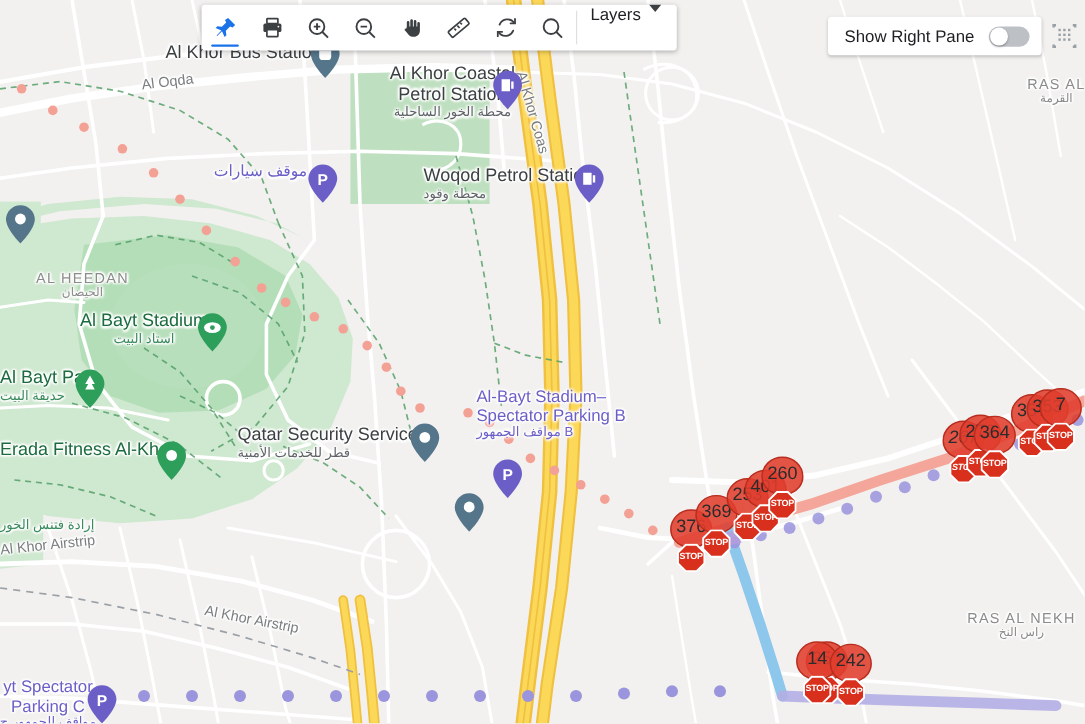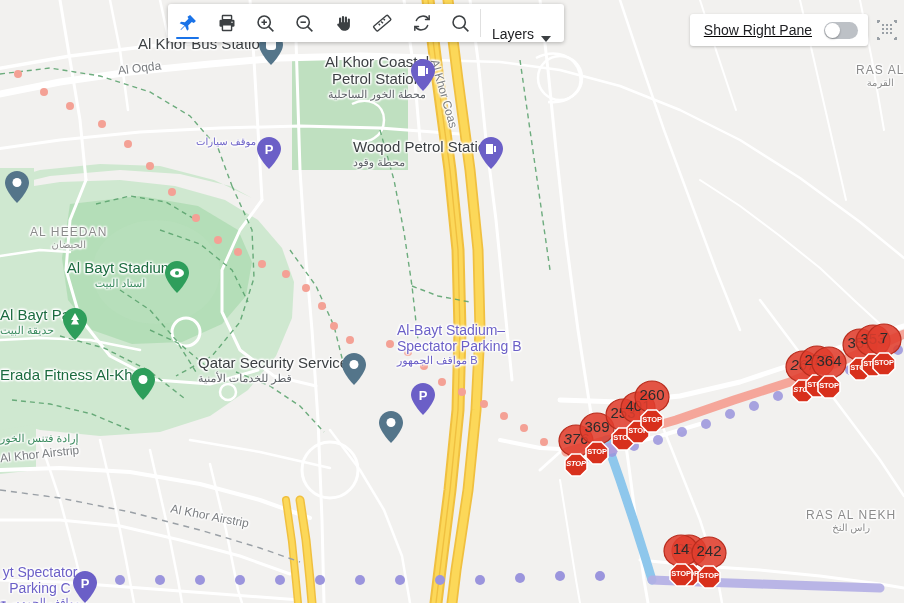--- a/index.html
+++ b/index.html
@@ -50,28 +50,28 @@
   
   #toolbar { position:absolute; left:168px; top:4px; height:38px; background:#fff;
              border-radius:3px; box-shadow:0 1px 4px rgba(0,0,0,.28);
              display:flex; align-items:stretch; }
   .tbtn { width:39px; display:flex; align-items:center; justify-content:center;
           cursor:pointer; position:relative; }
   .tbtn.active::after { content:""; position:absolute; left:8px; right:8px; bottom:3px;
                         height:2px; background:#1a73e8; border-radius:2px; }
   .tbtn svg { display:block; }
   .tbsep { width:1px; background:#e0e0e0; margin:5px 0; }
-  #layers-btn { display:flex; align-items:flex-end; gap:7px; padding:0 13px 0 11px; cursor:pointer; }
+  #layers-btn { display:flex; align-items:flex-start; gap:7px; padding:0 13px 0 11px; cursor:pointer; }
   #layers-btn .lab { font-size:14px; color:#202124; }
   #layers-btn .car { width:0;height:0;border-left:5px solid transparent;border-right:5px solid transparent;border-top:6px solid #3c4043; }
 
   
   #rightpane { position:absolute; right:36px; top:14px; height:32px; background:#fff;
                border-radius:3px; box-shadow:0 1px 3px rgba(0,0,0,.22);
-               display:flex; align-items:center; padding:0 10px 0 14px; gap:12px;text-decoration:underline; }
+               display:flex; align-items:center; padding:0 10px 0 14px; gap:12px; }
   #rightpane .lab { font-size:14px; color:#202124; white-space:nowrap; }
   .switch { width:34px; height:17px; border-radius:9px; background:#bdc1c6; position:relative; cursor:pointer; }
   .switch .knob { position:absolute; left:1px; top:1px; width:15px; height:15px;
                   border-radius:50%; background:#fff; box-shadow:0 1px 2px rgba(0,0,0,.3); }
   #apps-btn { position:absolute; right:4px; top:17px; width:26px; height:26px; cursor:pointer; }
 </style>
 </head>
 <body>
 
 <div id="app">
@@ -296,21 +296,21 @@
     </div>
     <div class="pin" style="left:478px; top:136px;">
       <svg viewBox="0 0 26 34">
           <path d="M13 1C6.4 1 1 6.3 1 12.8C1 21 13 33 13 33S25 21 25 12.8C25 6.3 19.6 1 13 1Z" fill="#6b5fc7"></path>
           <path d="M8 8h7v10H8z" fill="#fff"></path>
           <path d="M16 10h2v6h-2z" fill="#fff"></path>
         </svg>
     </div>
 
     <div class="lbl purple right" style="left:60px; top:136px; width:196px; font-size:14px;">
-      <span class="ar" style="font-size:10px;">موقف سيارات</span>
+      <span class="ar" style="font-size:13px;">موقف سيارات</span>
     </div>
     <div class="pin" style="left:256px; top:136px;">
       <svg viewBox="0 0 26 34">
           <path d="M13 1C6.4 1 1 6.3 1 12.8C1 21 13 33 13 33S25 21 25 12.8C25 6.3 19.6 1 13 1Z" fill="#6b5fc7"></path>
           <text x="13" y="18" text-anchor="middle" font-size="13" font-family="Liberation Sans, sans-serif" font-weight="bold" fill="#fff">P</text>
         </svg>
     </div>
 
     <div class="lbl green center" style="left:60px; top:260px; width:120px; font-size:15px;">
       <span class="en">Al Bayt Stadium</span>
@@ -389,21 +389,21 @@
     </div>
 
     <div class="pin" style="left:4px; top:170px;">
       <svg viewBox="0 0 26 34">
           <path d="M13 1C6.4 1 1 6.3 1 12.8C1 21 13 33 13 33S25 21 25 12.8C25 6.3 19.6 1 13 1Z" fill="#54758a"></path>
           <circle cx="13" cy="12.5" r="4.5" fill="#fff"></circle>
         </svg>
     </div>
 
     <div id="stop-markers">
-        <div class="stopmk" style="left: 556px; top: 423px; z-index: 100; font-style: italic;">
+        <div class="stopmk" style="left: 556px; top: 423px; z-index: 100;">
           <svg class="balloon" viewBox="0 0 40 46">
             <path d="M20 2C10.6 2 3 9.2 3 18.2c0 6.3 4.2 11.6 10 13.8l4 10a3.4 3.4 0 0 0 6 0l4-10c5.8-2.2 10-7.5 10-13.8C37 9.2 29.4 2 20 2Z" fill="#e03e2d" fill-opacity="0.88" stroke="#b82d1e" stroke-width="1.2"></path>
           </svg>
           <div class="num">376</div>
           <svg class="octa" viewBox="0 0 24 24">
             <polygon points="7.5,1 16.5,1 23,7.5 23,16.5 16.5,23 7.5,23 1,16.5 1,7.5" fill="#d8301c" stroke="#fff" stroke-width="1.6"></polygon>
           </svg>
           <div class="octa">
             <div class="txt">STOP</div>
           </div>

